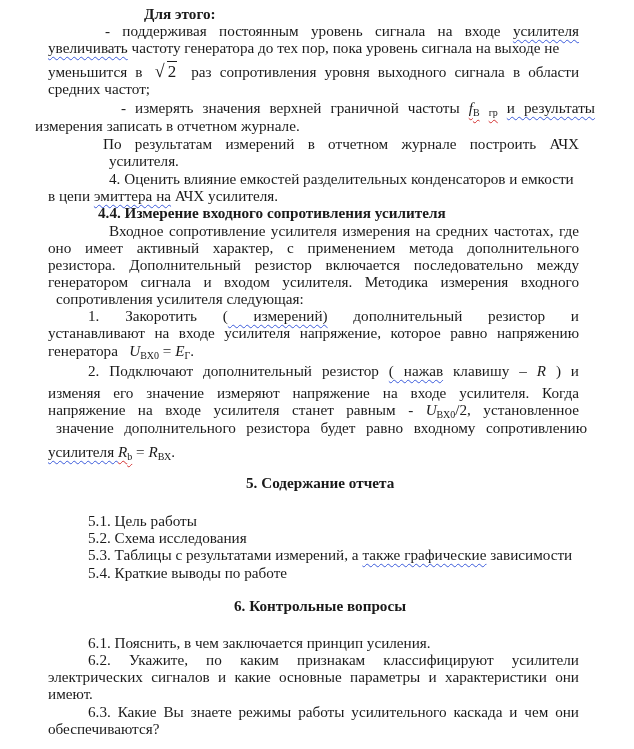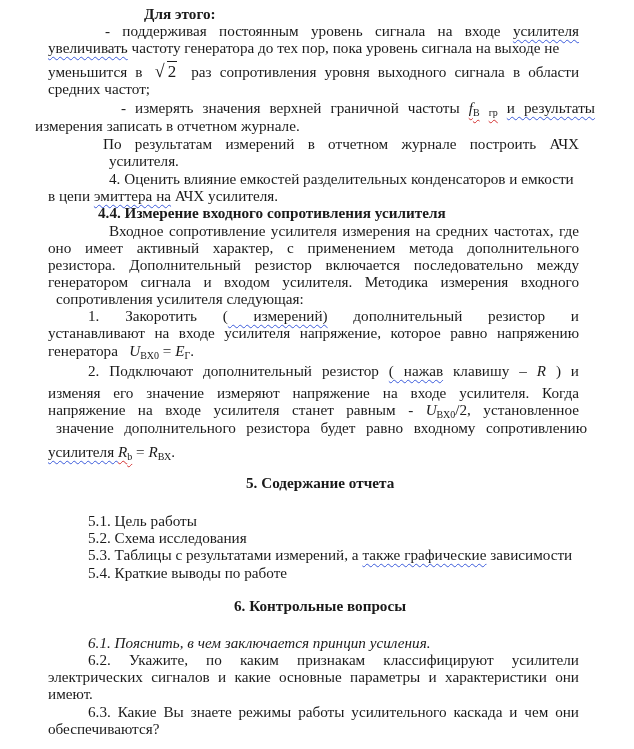--- a/index.html
+++ b/index.html
@@ -60,20 +60,20 @@
 
   <div class="ln bold" style="left:246px;top:474px;">5. Содержание отчета</div>
 
   <div class="ln" style="left:88px;top:512px;">5.1.  Цель работы</div>
   <div class="ln" style="left:88px;top:529px;">5.2. Схема исследования</div>
   <div class="ln" style="left:88px;top:546px;"><span>5.3. Таблицы с результатами измерений, а </span><span class="sq">также  графические</span><span> зависимости</span></div>
   <div class="ln" style="left:88px;top:564px;">5.4. Краткие выводы по работе</div>
 
   <div class="ln bold" style="left:234px;top:597px;">6. Контрольные вопросы</div>
 
-  <div class="ln" style="left:88px;top:634px;font-style:italic;">6.1. Пояснить, в чем заключается принцип усиления.</div>
+  <div class="ln" style="left:88px;top:634px;">6.1. Пояснить, в чем заключается принцип усиления.</div>
   <div class="ln j" style="left:88px;top:651px;width:491px;">6.2.   Укажите,   по   каким   признакам   классифицируют   усилители</div>
   <div class="ln j" style="left:48px;top:668px;width:531px;">электрических сигналов и какие основные параметры и характеристики они</div>
   <div class="ln" style="left:48px;top:685px;">имеют.</div>
   <div class="ln j" style="left:88px;top:703px;width:491px;">6.3. Какие Вы знаете режимы работы усилительного каскада и чем они</div>
   <div class="ln" style="left:48px;top:720px;">обеспечиваются?</div>
 
 </div>
 
 </body></html>

